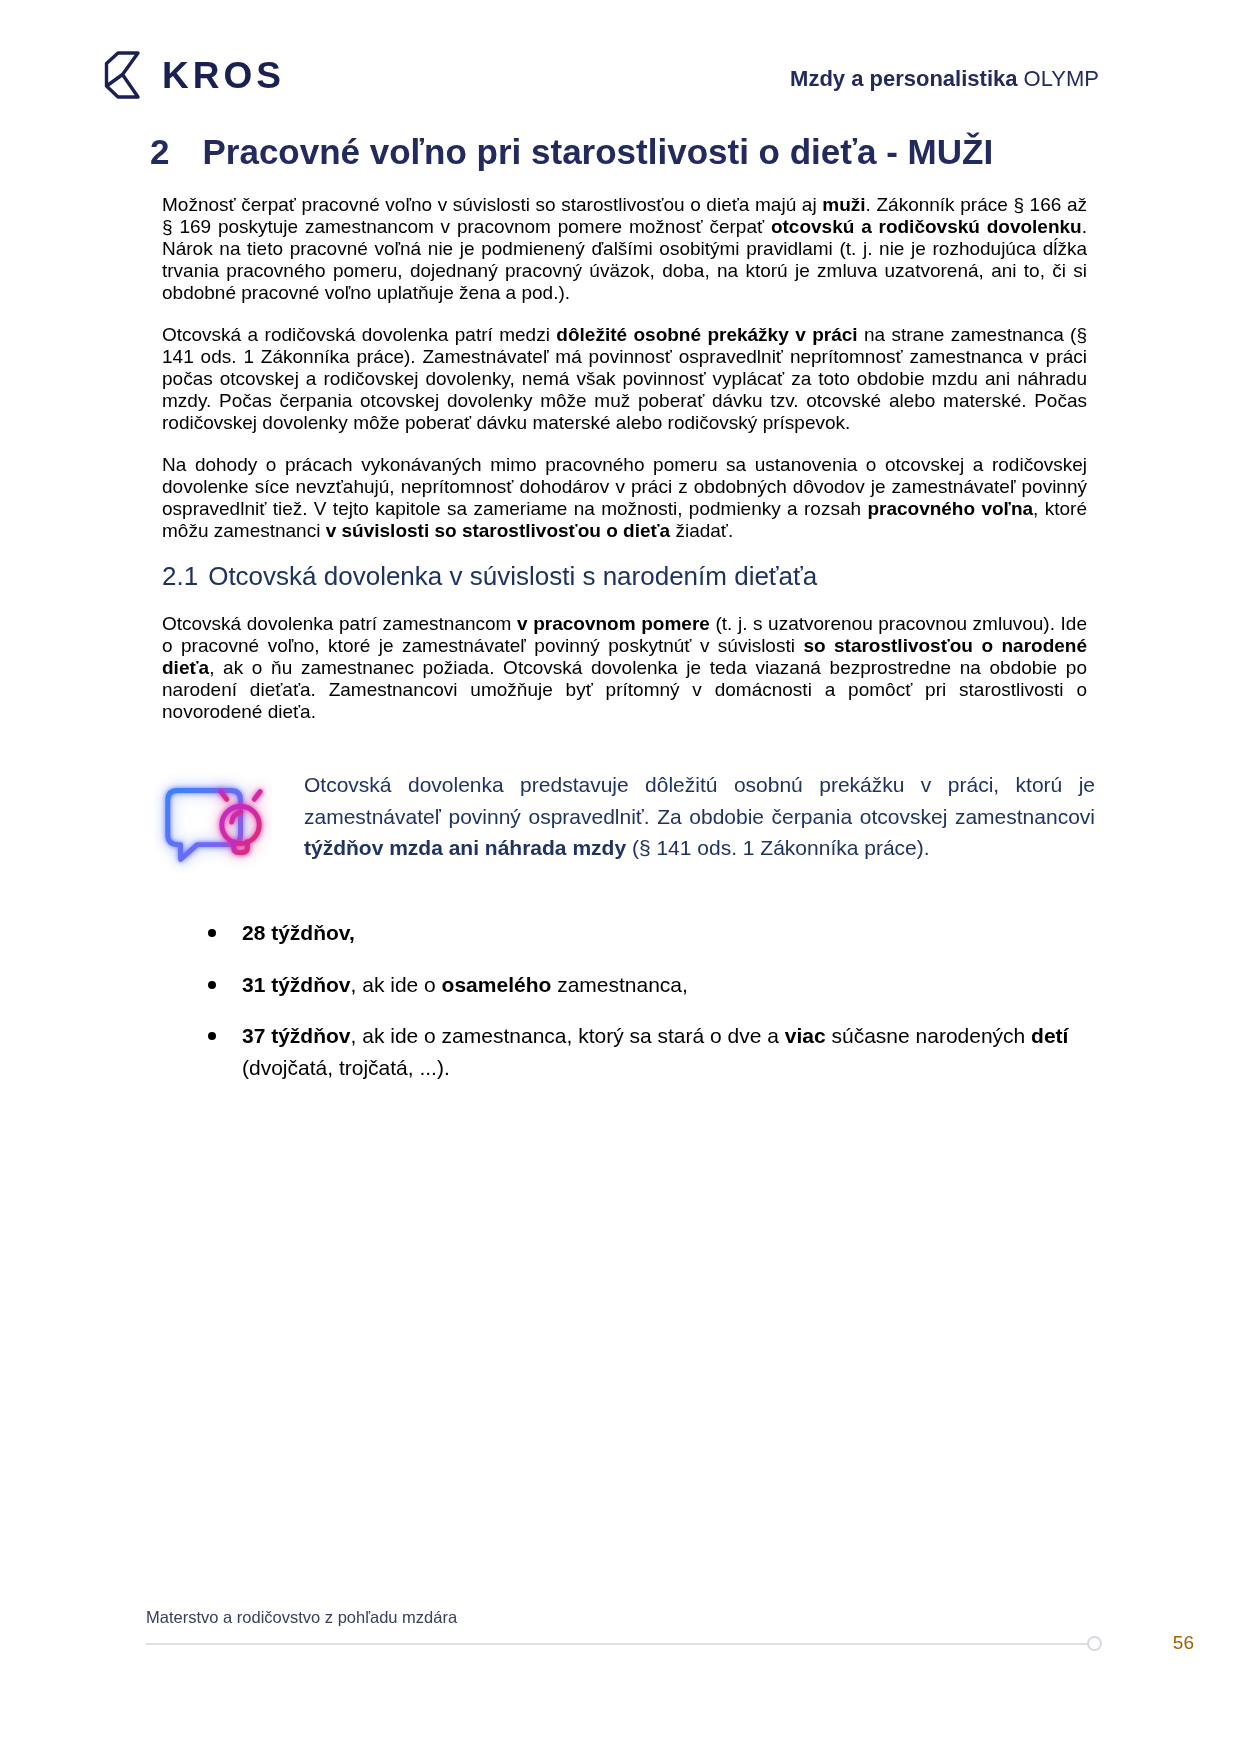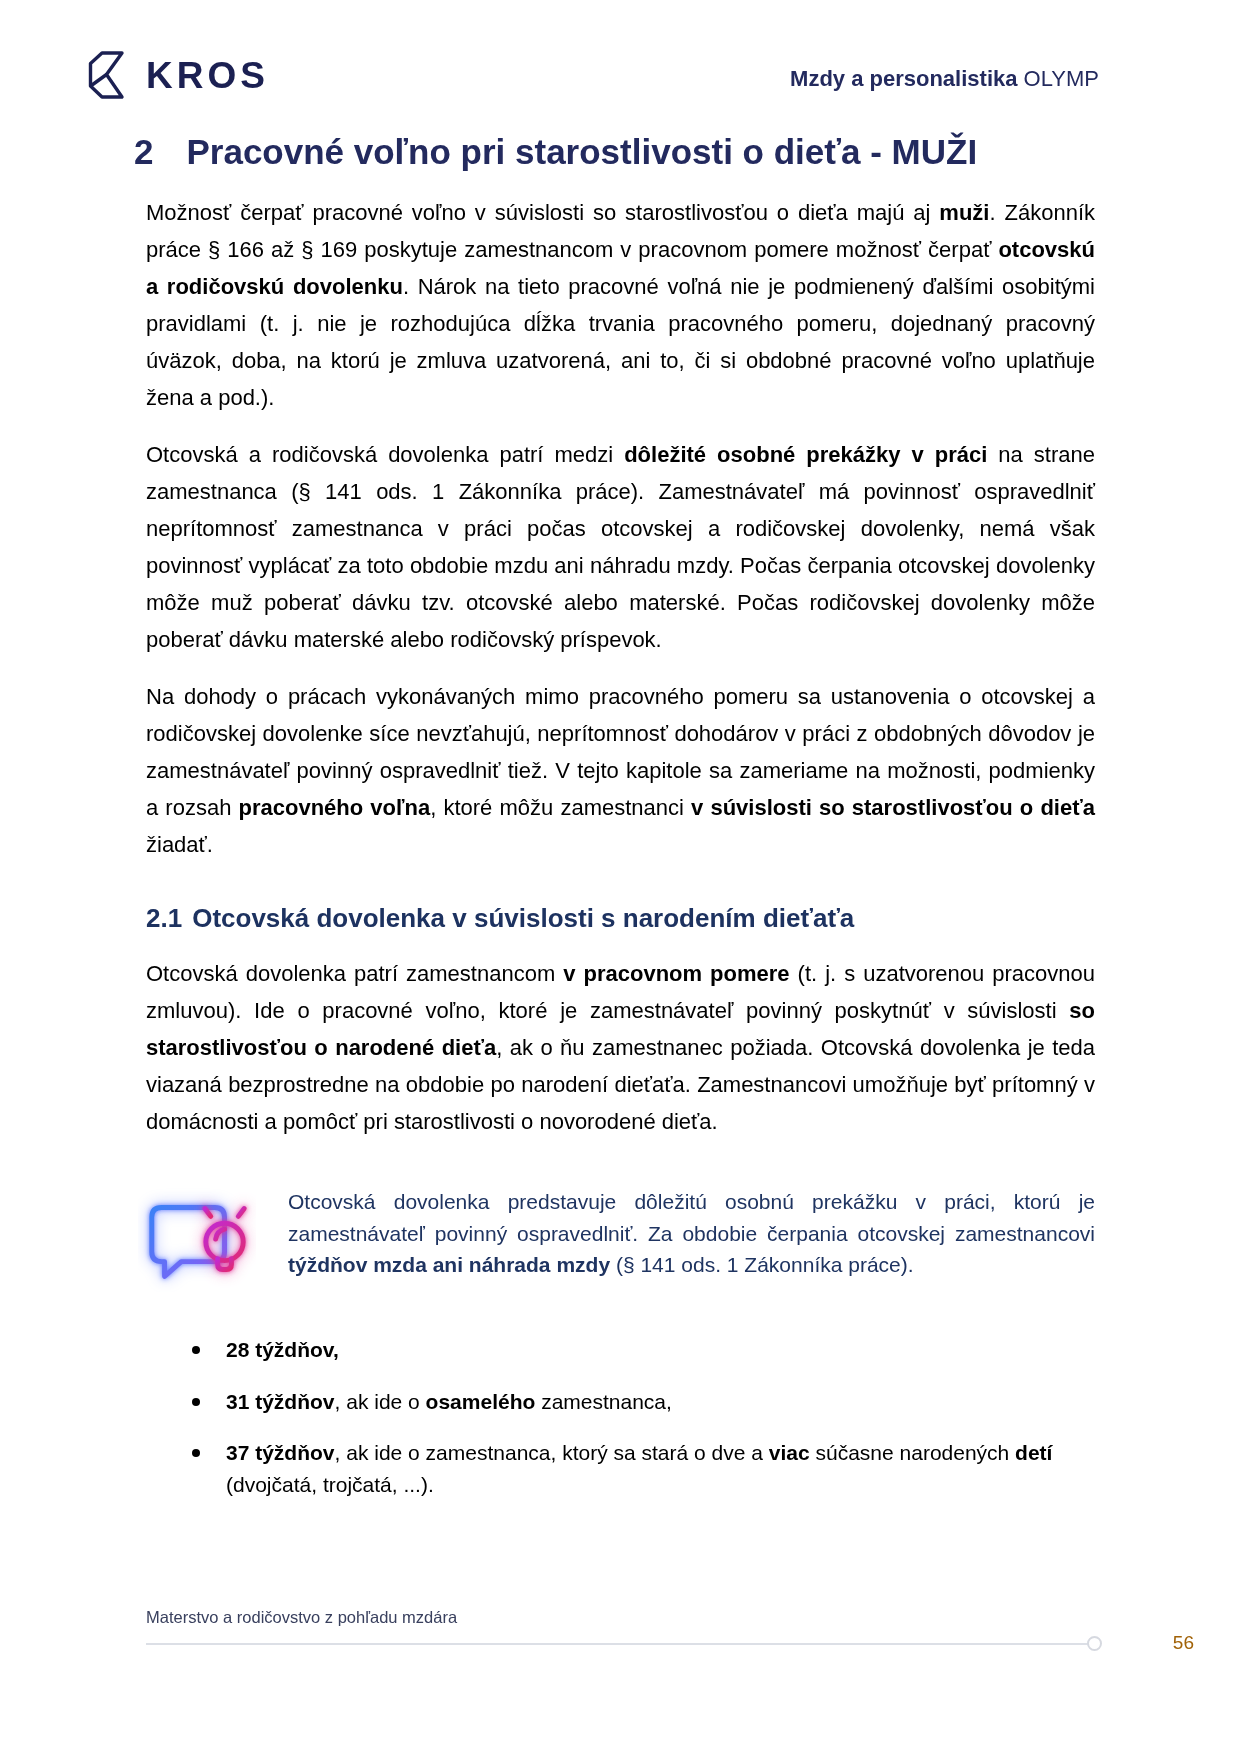--- a/index.html
+++ b/index.html
@@ -4,20 +4,21 @@
 <style>
   html,body{margin:0;padding:0;background:#fff;}
   .page{
     position:relative;
     width:1235px;height:1755px;
     background:#ffffff;
     font-family:"Liberation Sans",sans-serif;
     color:#000;
     overflow:hidden;
     box-sizing:border-box;
+    padding-left:16px;
   }
   
   .header{
     display:flex;justify-content:space-between;align-items:flex-end;
     padding:50px 136px 0 86px;
   }
   .brand{display:flex;align-items:center;gap:12px;}
   .brand-mark{width:48px;height:50px;display:block;}
   .brand-name{
     font-size:37px;font-weight:800;letter-spacing:4px;
@@ -29,27 +30,27 @@
   .product b{font-weight:700;text-align:right;}
   .product span.reg{font-weight:400;}
   
   .content{padding:0 140px 0 146px;}
   h1{
     margin:30px 0 0 -12px;
     font-size:35px;line-height:44px;font-weight:700;color:#232a5e;
     display:flex;gap:33px;
   }
   h2{
-    margin:38px 0 0 0;
-    font-size:26px;line-height:34px;font-weight:700;color:#1d3260;
+    margin:17px 0 0 0;
+    font-size:26px;line-height:34px;font-weight:400;color:#1d3260;
     display:flex;gap:10px;
   }
   p.body{
-    margin:20px 0 0 0;
-    font-size:22px;line-height:37px;
+    margin:20px 8px 0 0;
+    font-size:19px;line-height:22px;
     text-align:justify;
   }
   p.body b,li b{font-weight:700;}
   
   .note{
     display:flex;align-items:flex-start;
     margin-top:40px;
   }
   .note-icon{
     flex:0 0 150px;

